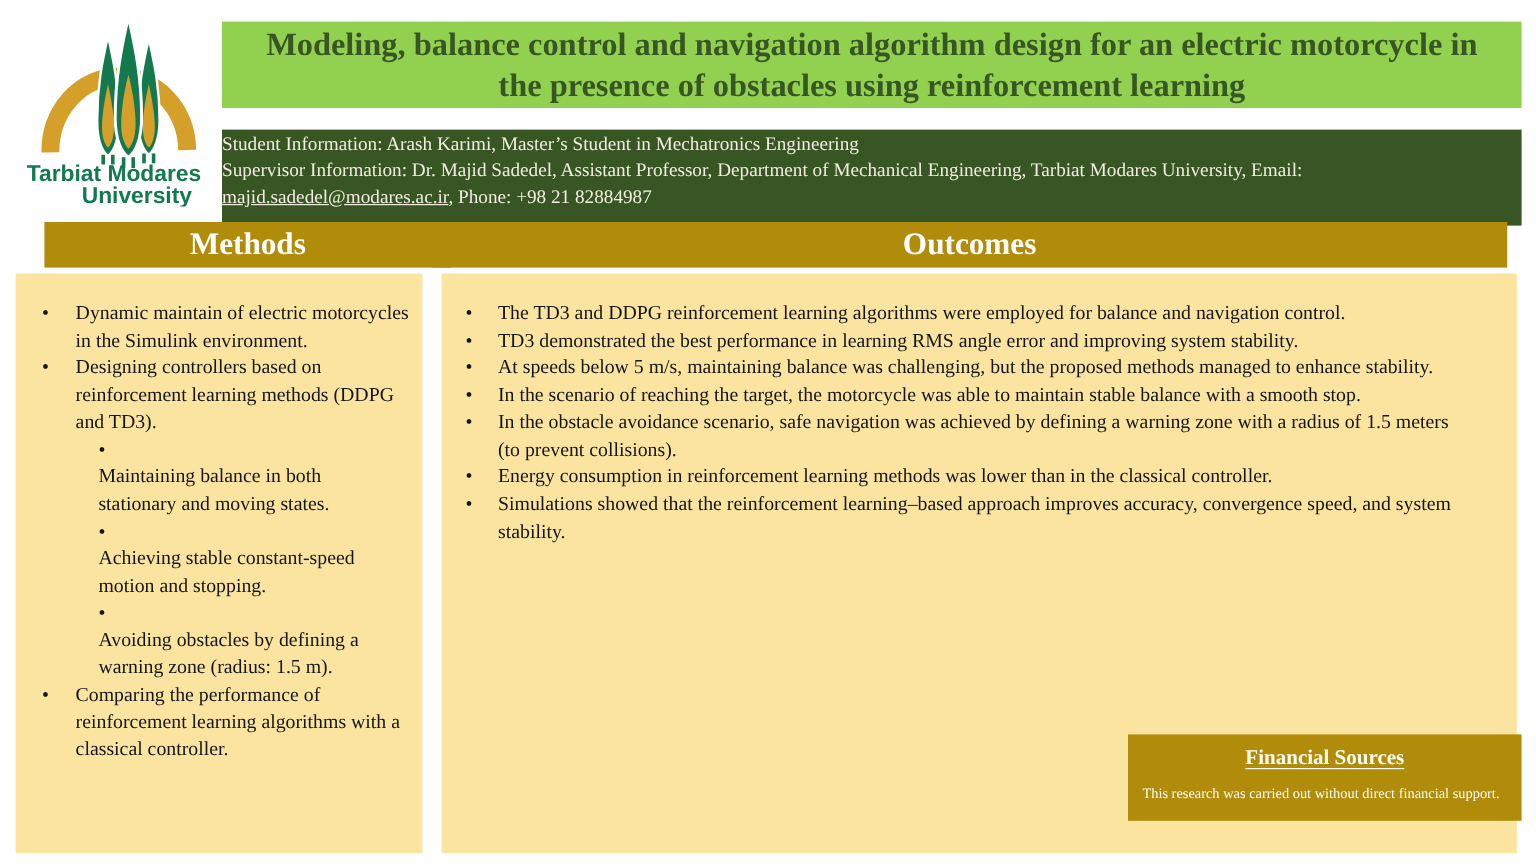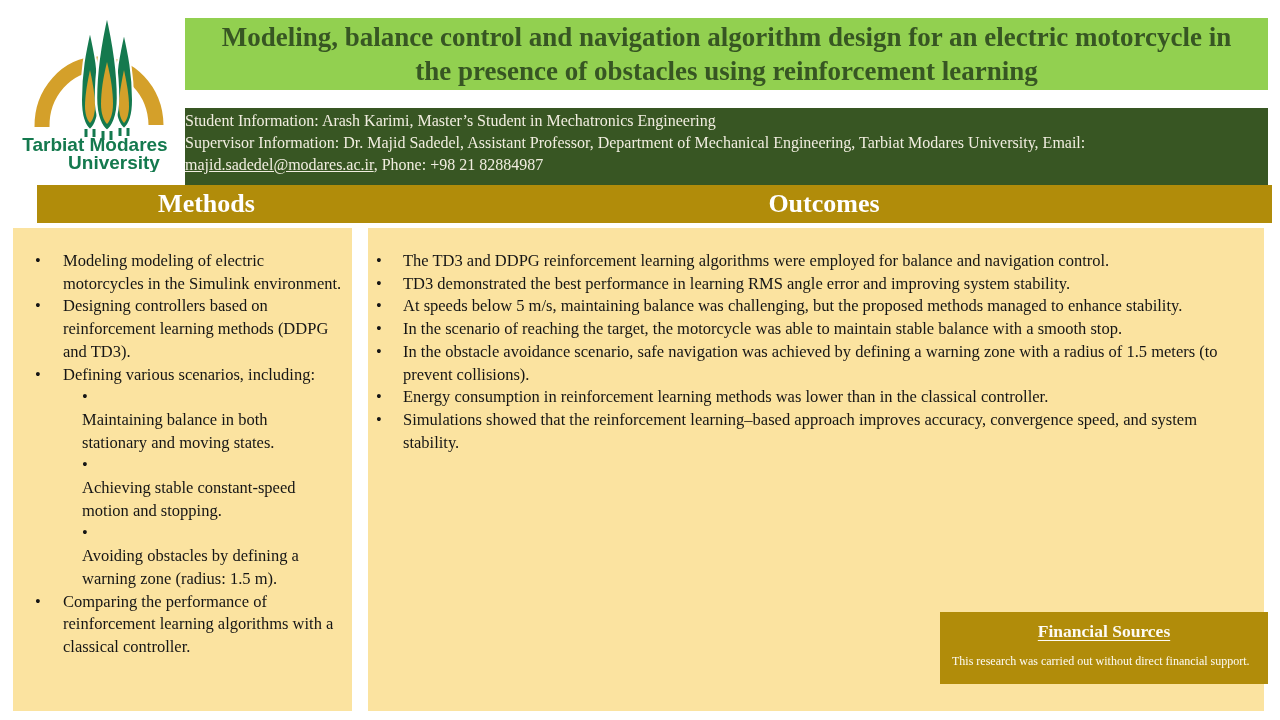--- a/index.html
+++ b/index.html
@@ -28,25 +28,25 @@
     color:var(--banner-ink);font-size:16px;line-height:22px;
     padding-top:2px;box-sizing:border-box;
   }
   .info-banner a{color:var(--banner-ink);text-decoration:underline;}
   
   .sec-header{
     background:var(--gold);color:#fff;font-weight:bold;font-size:26px;
     display:flex;align-items:center;justify-content:center;height:38px;
   }
   .methods-header{left:13px;top:185px;width:339px;margin-left:24px;}
-  .outcomes-header{left:376px;top:185px;width:896px;}
+  .outcomes-header{left:360px;top:185px;width:896px;}
   
   .sec-body{background:var(--cream);box-sizing:border-box;font-size:16.5px;line-height:22.7px;}
   .methods-body{left:13px;top:228px;width:339px;height:483px;padding:22px 6px 0 22px;}
-  .outcomes-body{left:368px;top:228px;width:896px;height:483px;padding:22px 40px 0 8px;}
+  .outcomes-body{left:368px;top:228px;width:896px;height:483px;padding:22px 40px 0 20px;}
   
   .row{display:flex;align-items:flex-start;}
   .row .b{flex:none;width:28px;}
   .outcomes-body .row .b{width:27px;}
   .row .b::before{content:"\2022";}
   .row .t{flex:1;}
   .row.sub{margin-left:47px;padding-right:20px;flex-direction:column;}
   
   .financial{
     left:940px;top:612px;width:328px;height:72px;background:var(--gold);
@@ -98,32 +98,28 @@
     <div><a href="#">majid.sadedel@modares.ac.ir</a><span>, Phone: +98 21 82884987</span></div>
   </div>
 
   <div class="abs sec-header methods-header">
     <span>Methods</span>
   </div>
   <div class="abs sec-body methods-body">
 
       <div class="row">
         <span class="b"></span>
-        <span class="t">Modeling modeling of electric motorcycles in the Simulink environment.</span>
+        <span class="t">Dynamic maintain of electric motorcycles in the Simulink environment.</span>
       </div>
 
       <div class="row">
         <span class="b"></span>
         <span class="t">Designing controllers based on reinforcement learning methods (DDPG and TD3).</span>
       </div>
 
-      <div class="row">
-        <span class="b"></span>
-        <span class="t">Defining various scenarios, including:</span>
-      </div>
 
       <div class="row sub">
         <span class="b"></span>
         <span class="t">Maintaining balance in both stationary and moving states.</span>
       </div>
 
       <div class="row sub">
         <span class="b"></span>
         <span class="t">Achieving stable constant-speed motion and stopping.</span>
       </div>

